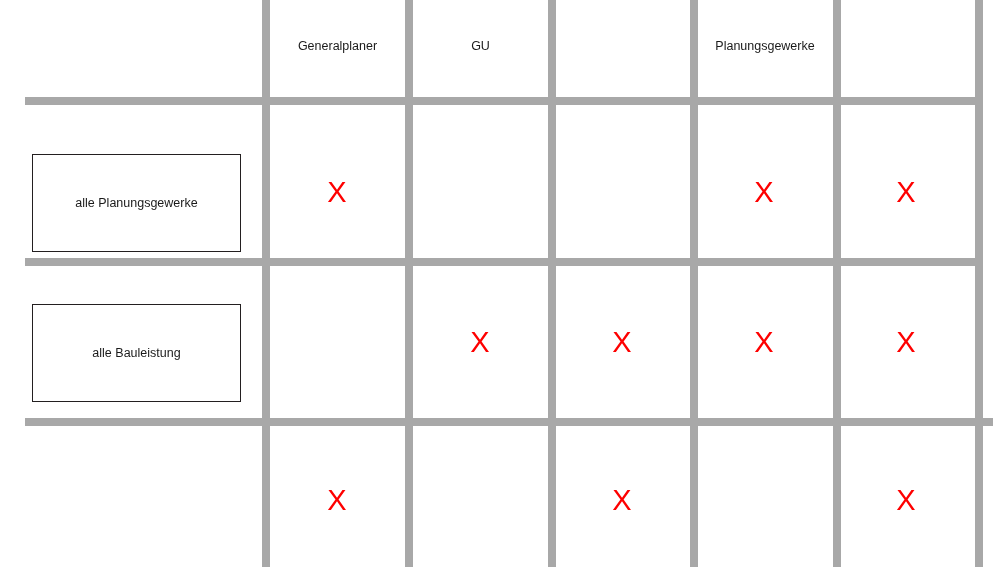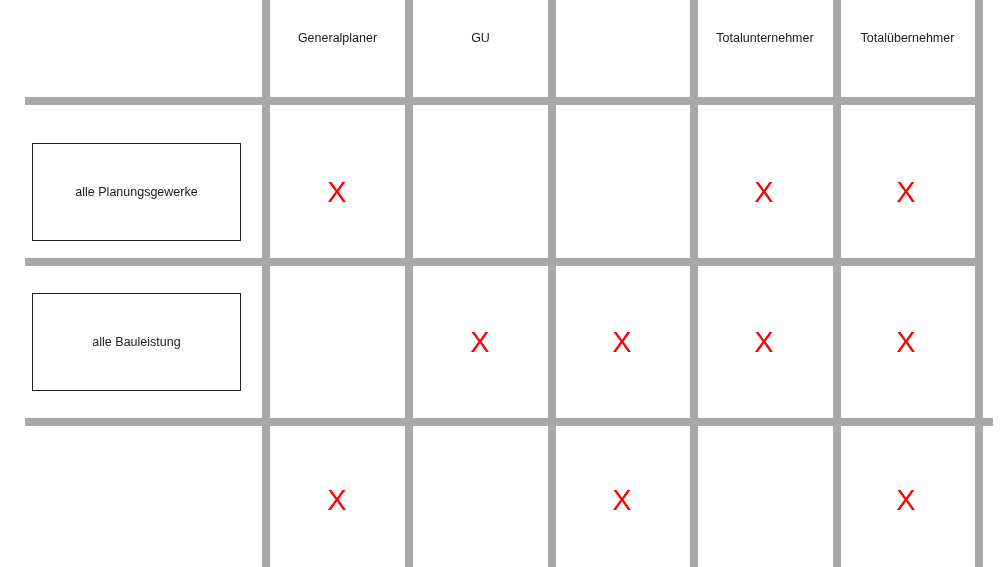--- a/index.html
+++ b/index.html
@@ -27,41 +27,42 @@
   }
   .hline {
     position: absolute;
     height: 8px;
     background: #a8a8a8;
   }
 
   
   .col-header {
     position: absolute;
-    top: 28px;
+    top: 36px;
     height: 20px;
     line-height: 20px;
     text-align: center;
     font-size: 12.5px;
     color: #1a1a1a;
     white-space: nowrap;
   }
 
   
   .row-box {
     position: absolute;
     left: 32px;
     width: 209px;
     height: 98px;
     border: 1.5px solid #231f20;
     background: #ffffff;
     box-sizing: border-box;
     display: flex;
     align-items: center;
     justify-content: center;
+    margin-top: 11px;
   }
   .row-box-label {
     font-size: 12.5px;
     color: #1a1a1a;
     text-align: center;
     white-space: nowrap;
   }
 
   
   .xmark {
@@ -94,24 +95,21 @@
   <div class="hline" style="left:25px; top:258px; width:958px;"></div>
   <div class="hline" style="left:25px; top:418px; width:968px;"></div>
 
   <div class="col-header" style="left:270px; width:135px;">
     <span>Generalplaner</span>
   </div>
   <div class="col-header" style="left:413px; width:135px;">
     <span>GU</span>
   </div>
   <div class="col-header" style="left:697px; width:136px;">
-    <span>Totalunternehmer</span>
-  </div>
-  <div class="col-header" style="left:840px; width:135px;">
-    <span>Totalübernehmer</span>
+    <span>Planungsgewerke</span>
   </div>
 
   <div class="row-box" style="top:143px;">
     <span class="row-box-label">alle Planungsgewerke</span>
   </div>
   <div class="row-box" style="top:293px;">
     <span class="row-box-label">alle Bauleistung</span>
   </div>
 
   <div class="xmark" style="left:337px; top:192px;">X</div>

